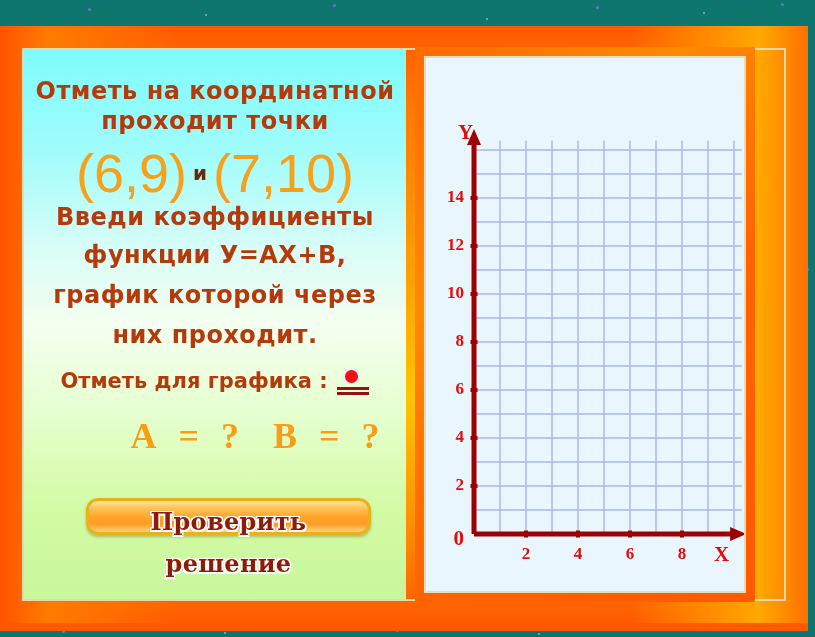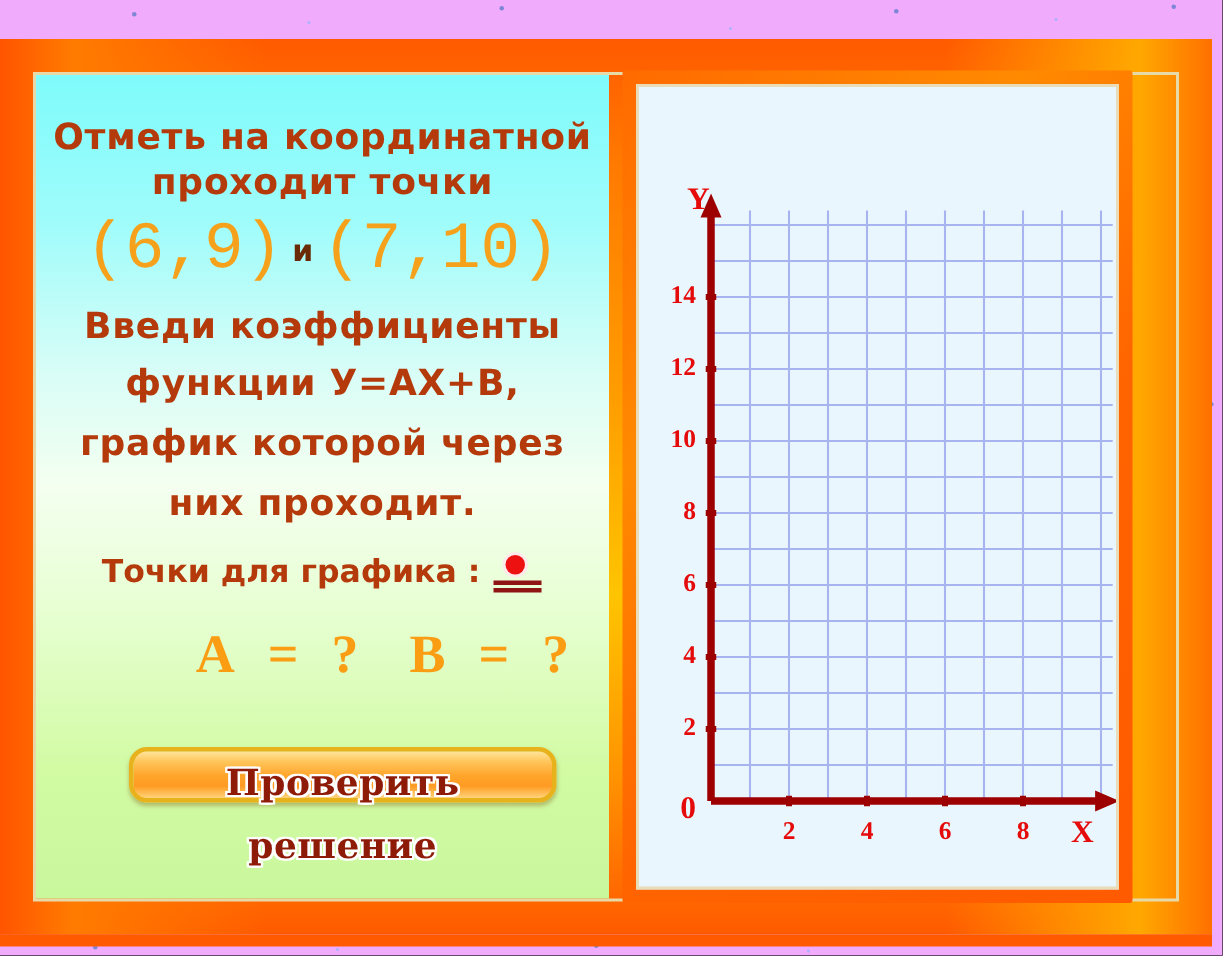--- a/index.html
+++ b/index.html
@@ -1,18 +1,18 @@
 <!DOCTYPE html>
 <html><head>
 <meta charset="utf-8">
 <style>
   html,body{margin:0;padding:0;background:#000;}
   body{width:815px;height:637px;overflow:hidden;font-family:"Liberation Sans",sans-serif;}
 
-  #stage{position:relative;width:815px;height:637px;background:#f0abfc;overflow:hidden;}
+  #stage{position:relative;width:815px;height:637px;background:#0f766e;overflow:hidden;}
 
   
   .star{position:absolute;background:#6a7fd0;border-radius:50%;opacity:.85;}
   .star.b{background:#9fb4ff;}
 
   
   #frame{
     position:absolute;left:0;top:26px;width:808px;height:597px;
     background:linear-gradient(180deg,#ff5a00 0%,#ff7a00 14%,#ffa000 42%,#ffc400 62%,#ff9400 82%,#ff5a00 100%);
     box-sizing:border-box;
@@ -43,22 +43,22 @@
   }
   #t1{position:absolute;left:0;top:26px;width:382px;}
   #t2{position:absolute;left:0;top:56px;width:382px;}
 
   
   #points{
     position:absolute;left:0;top:92px;width:382px;text-align:center;
     white-space:nowrap;
   }
   #points .pt{
-    font-family:Liberation Mono, monospace;
-    font-size:44px;color:#f5a11b;font-weight:normal;vertical-align:middle;
+    font-family:Liberation Sans, sans-serif;
+    font-size:54px;color:#f5a11b;font-weight:normal;vertical-align:middle;
   }
   #points .conj{
     font-family:"DejaVu Sans",sans-serif;font-weight:bold;
     font-size:20px;color:#6b2a06;vertical-align:middle;padding:0 6px;
   }
 
   #t3{position:absolute;left:0;top:152px;width:382px;}
   #t4{position:absolute;left:0;top:190px;width:382px;}
   #t5{position:absolute;left:0;top:230px;width:382px;}
   #t6{position:absolute;left:0;top:270px;width:382px;}
@@ -168,21 +168,21 @@
     <div id="points">
       <span class="pt">(6,9)</span><span class="conj">и</span><span class="pt">(7,10)</span>
     </div>
 
     <div id="t3" class="line1">Введи коэффициенты</div>
     <div id="t4" class="line1">функции У=АХ+В,</div>
     <div id="t5" class="line1">график которой через</div>
     <div id="t6" class="line1">них проходит.</div>
 
     <div id="ptsrow">
-      <span class="lbl">Точки для графика :</span><span id="dotfield"><span class="dot"></span><span class="ul1"></span><span class="ul2"></span></span>
+      <span class="lbl">Отметь для графика :</span><span id="dotfield"><span class="dot"></span><span class="ul1"></span><span class="ul2"></span></span>
     </div>
 
     <div id="coeffs">
       <span>A</span><span class="sp"></span><span>=</span><span class="sp"></span><span>?</span><span class="gap"></span><span>B</span><span class="sp"></span><span>=</span><span class="sp"></span><span>?</span>
     </div>
 
     <div id="checkbtn">
       <span class="cap">Проверить решение</span>
     </div>
   </div>

